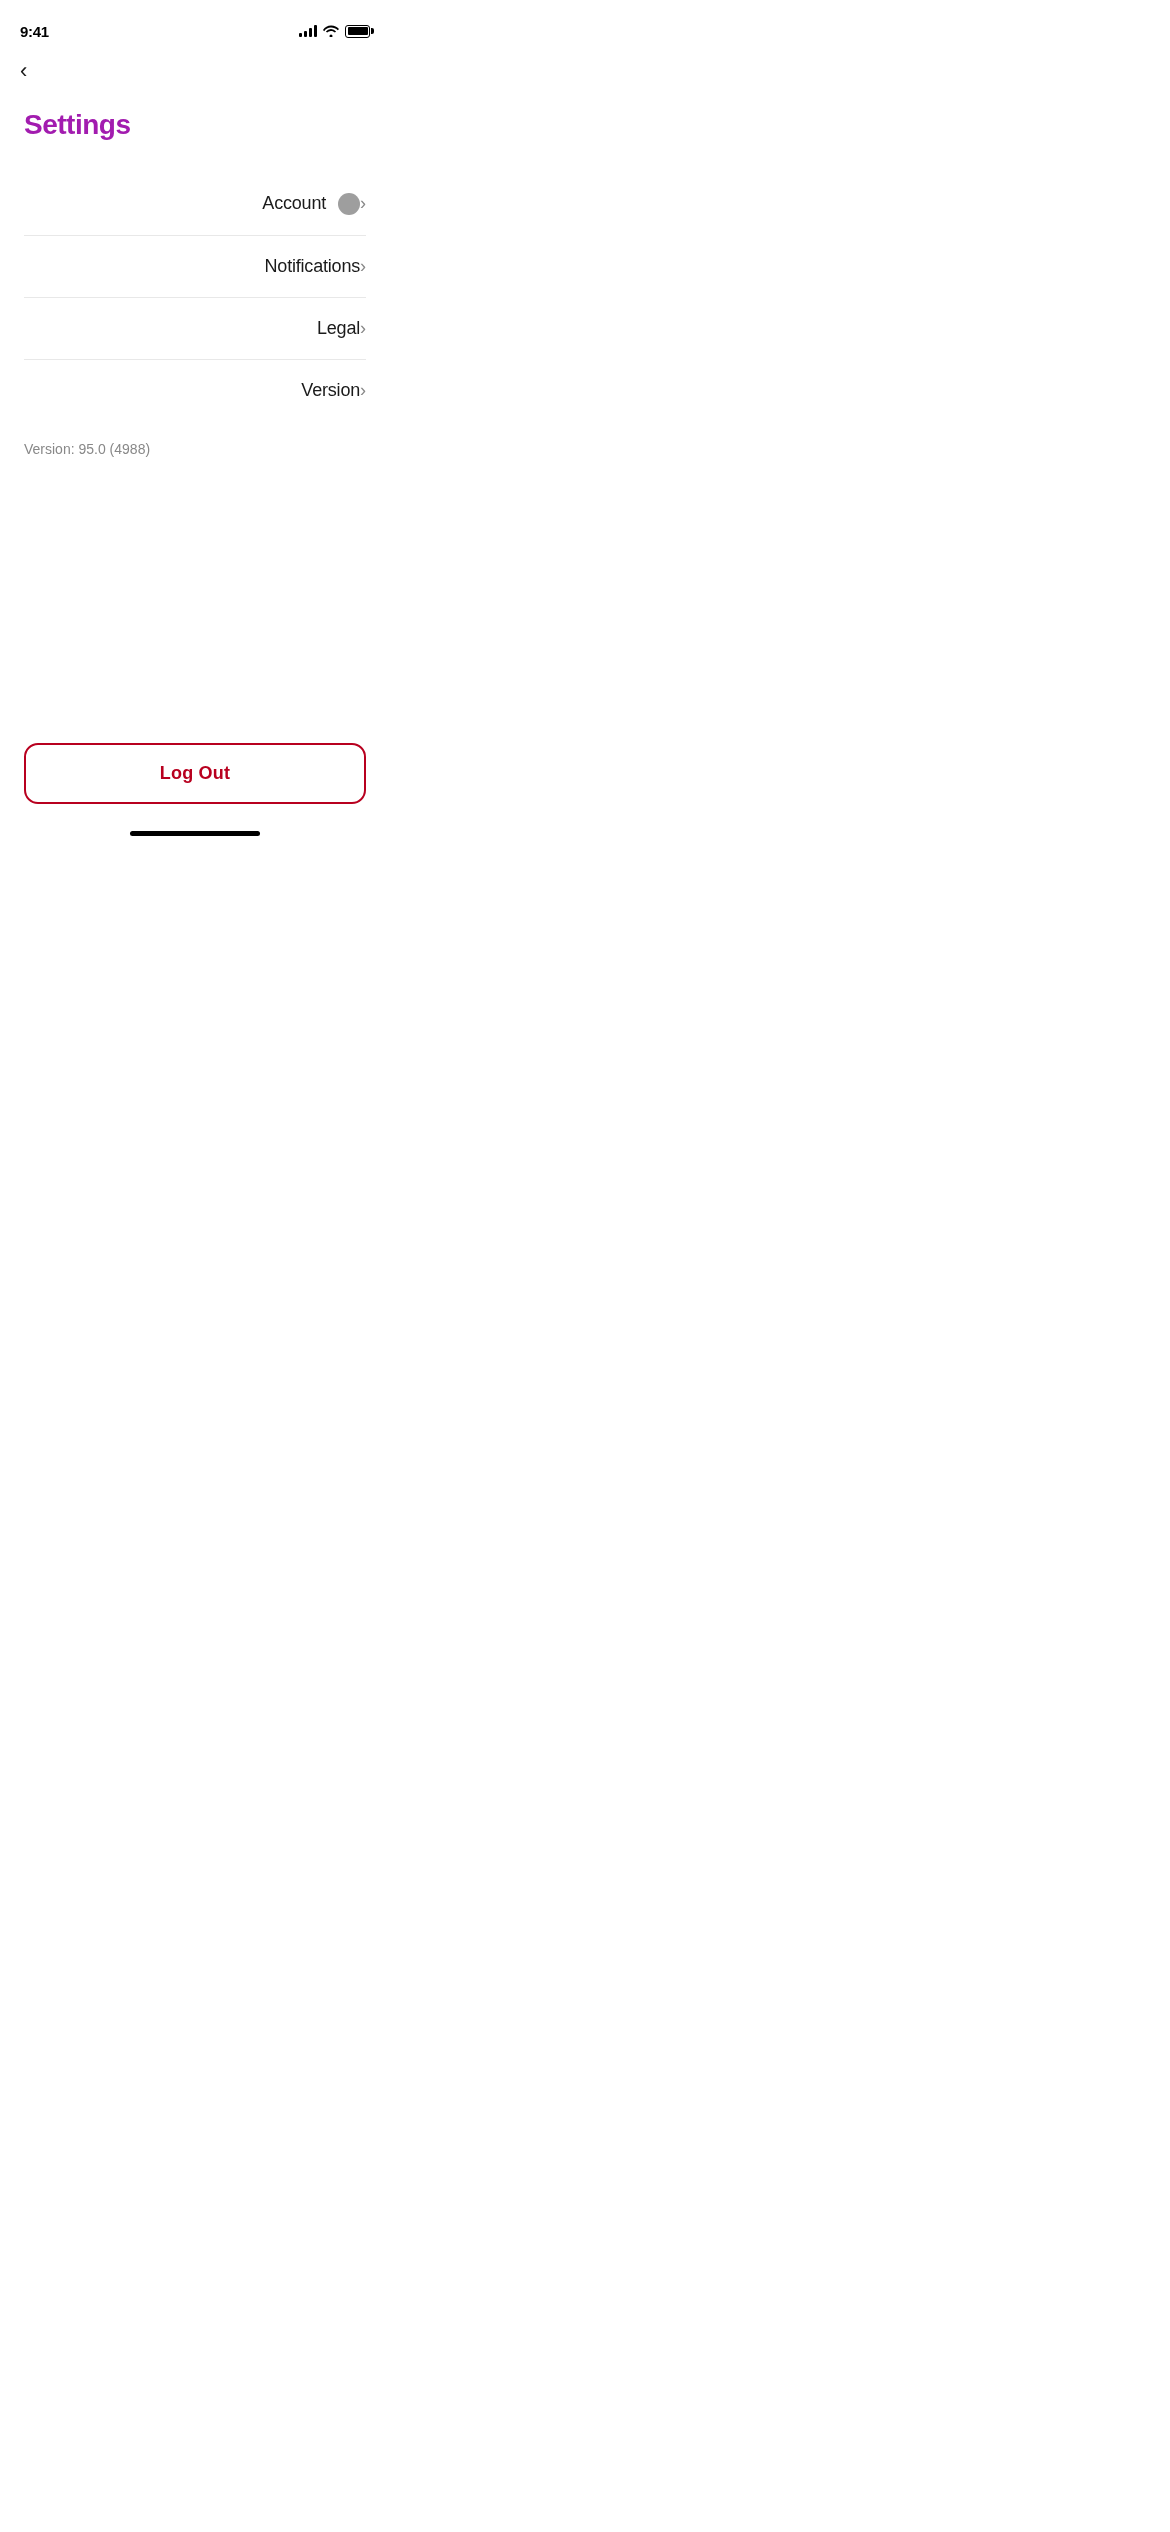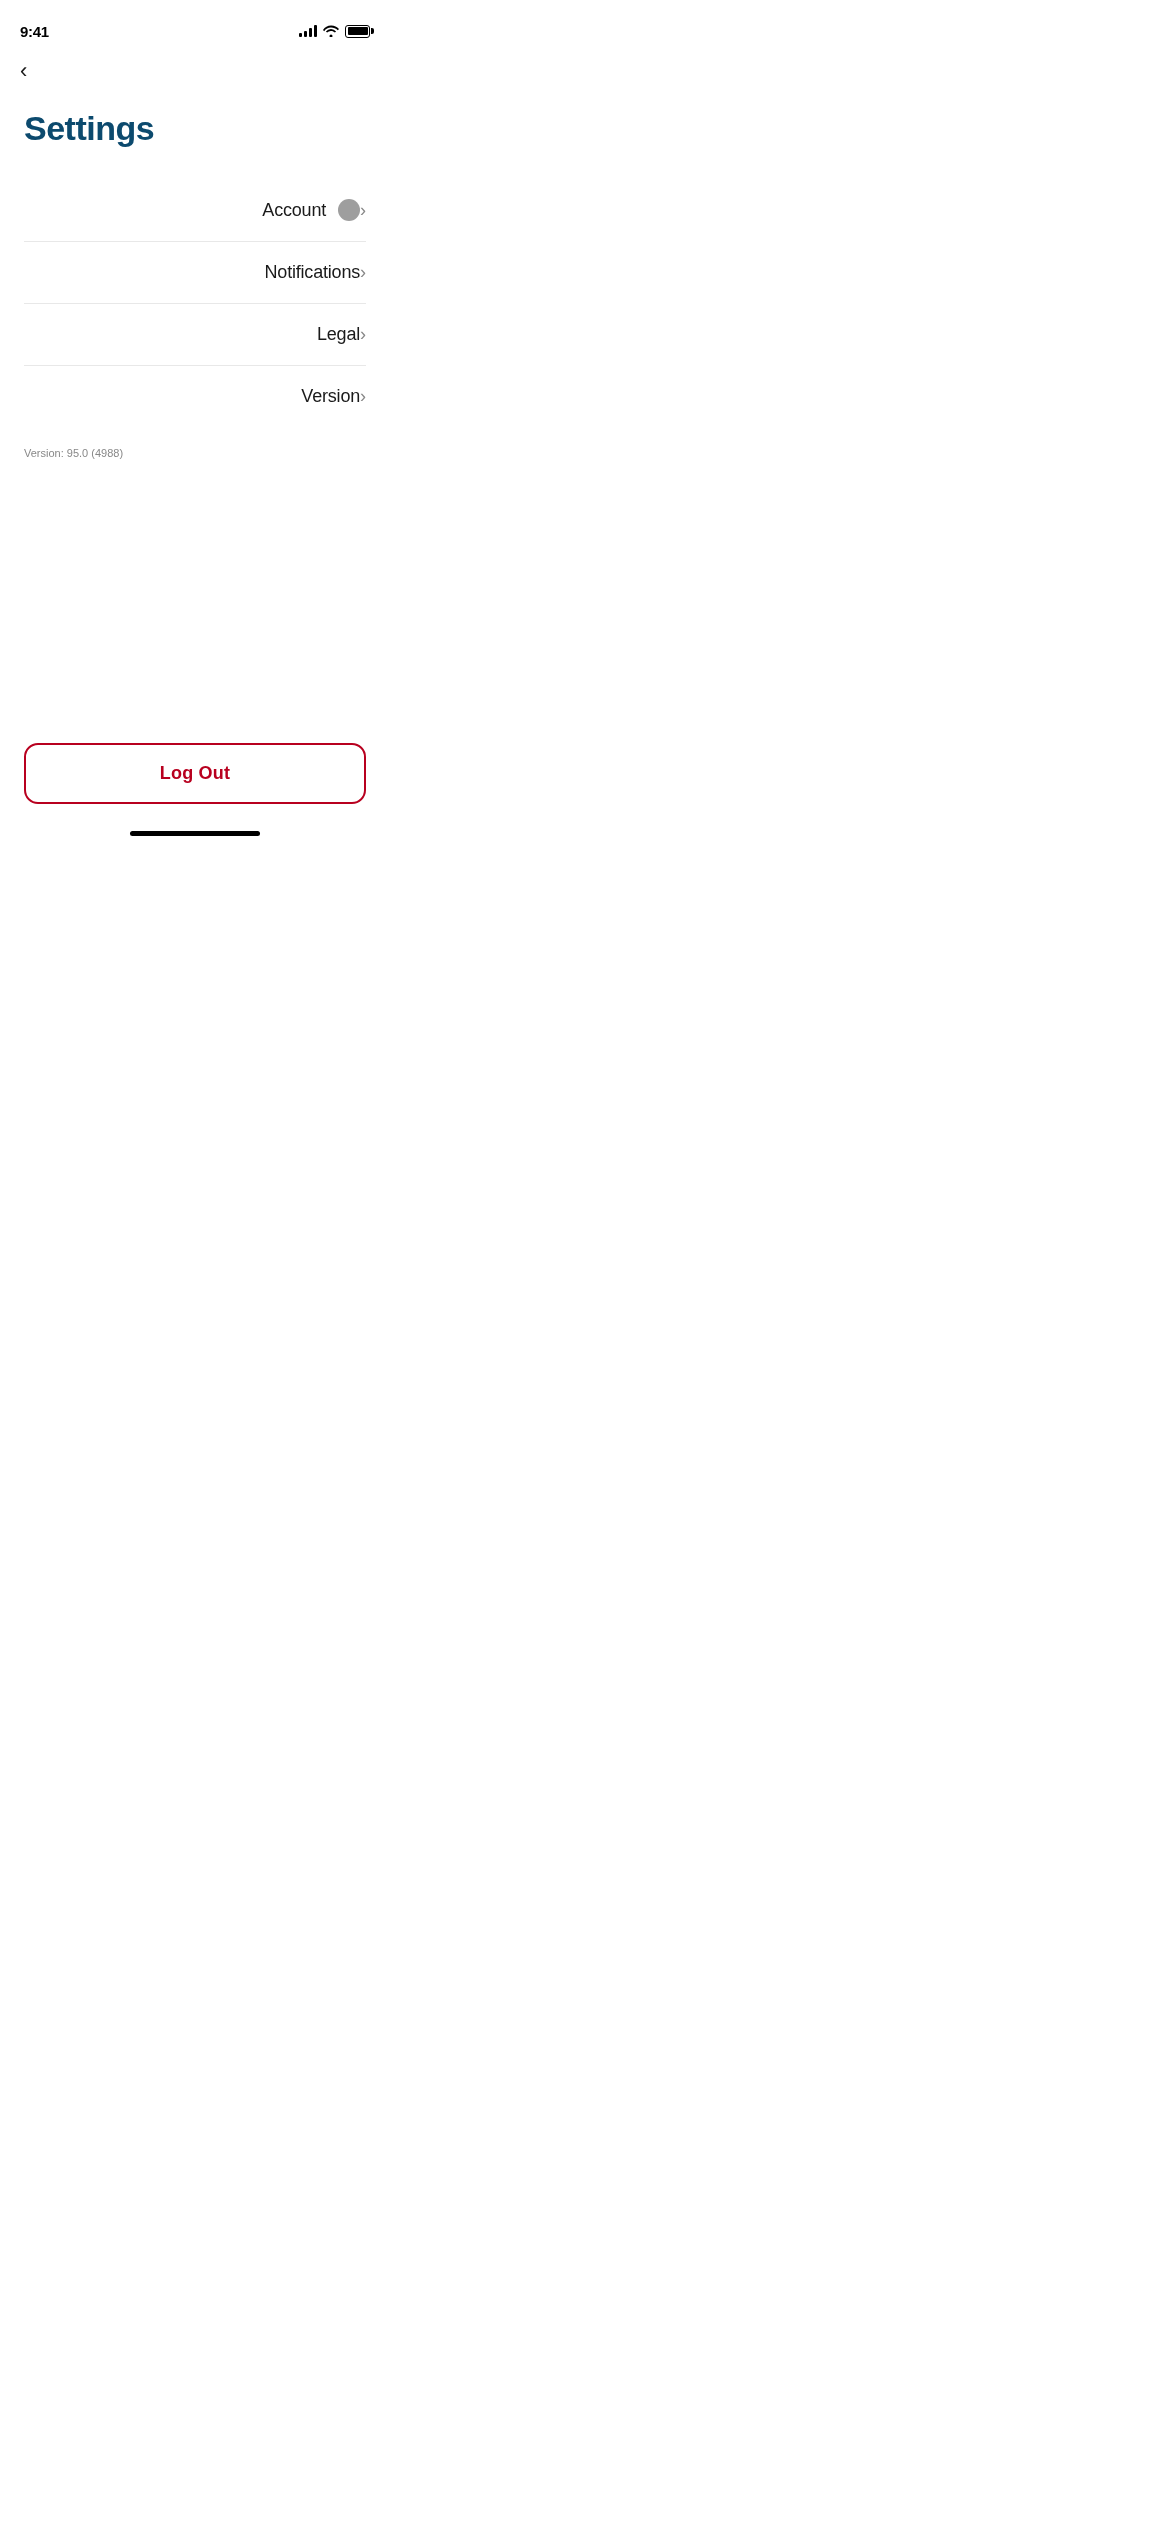--- a/index.html
+++ b/index.html
@@ -100,23 +100,23 @@
     }
 
     .back-chevron {
       font-size: 22px;
       color: #1a1a1a;
       line-height: 1;
     }
 
     .page-title {
       padding: 16px 24px 32px 24px;
-      font-size: 34px;
+      font-size: 28px;
       font-weight: 800;
-      color: #0c4a6e;
+      color: #a21caf;
       letter-spacing: -0.5px;
       line-height: 1.1;
     }
 
     .menu-list {
       list-style: none;
       padding: 0 24px;
     }
 
     .menu-item {
@@ -153,21 +153,21 @@
     }
 
     .chevron-right {
       font-size: 18px;
       color: #888888;
       font-weight: 400;
     }
 
     .version-text {
       padding: 20px 24px;
-      font-size: 11px;
+      font-size: 14px;
       color: #888888;
     }
 
     .bottom-section {
       position: absolute;
       bottom: 0;
       left: 0;
       right: 0;
       padding: 0 24px 40px 24px;
     }

